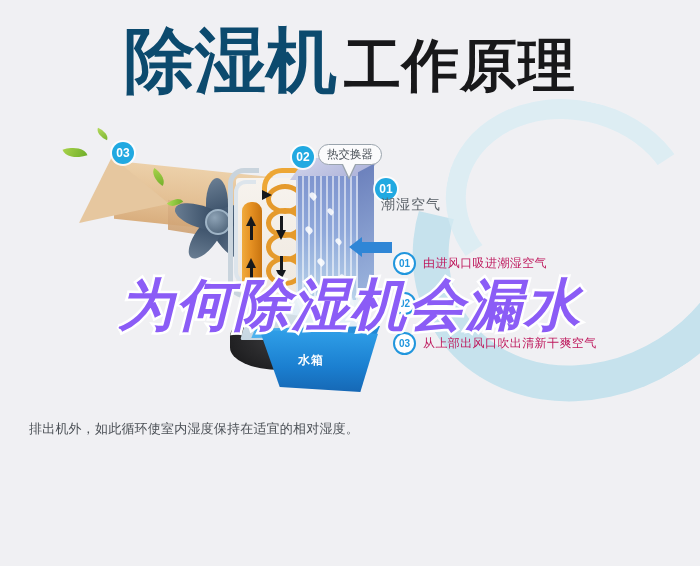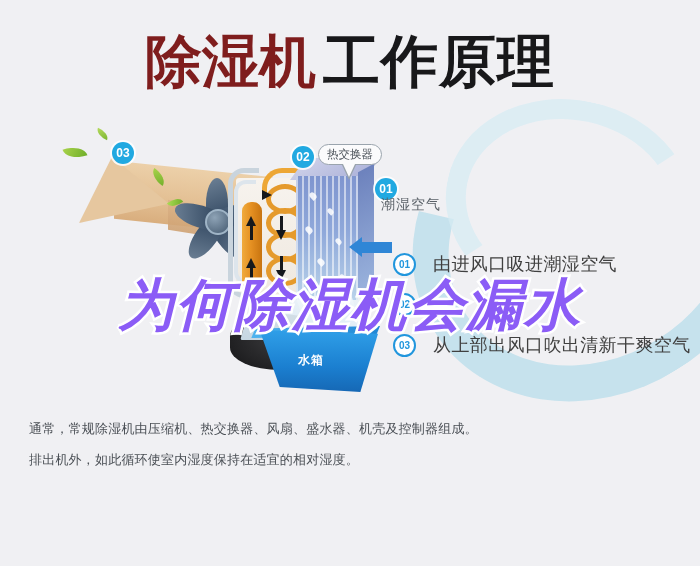--- a/index.html
+++ b/index.html
@@ -11,22 +11,22 @@
   }
   #page{position:relative;width:700px;height:566px;background:#f0f0f3;overflow:hidden;}
 
   
   .title-wrap{
     position:absolute;left:0;top:26px;width:700px;
     text-align:center;
   }
   .title-main{
     display:inline-block;
-    font-size:57px;line-height:70px;font-weight:bold;
-    color:#7f1d1d;letter-spacing:0px;
+    font-size:71px;line-height:70px;font-weight:bold;
+    color:#0c4a6e;letter-spacing:0px;
     font-family:"DejaVu Sans","Liberation Sans",sans-serif;
   }
   .title-sub{
     display:inline-block;
     font-size:57px;line-height:70px;font-weight:bold;
     color:#18181a;letter-spacing:1px;margin-left:7px;
     font-family:"Liberation Sans","DejaVu Sans",sans-serif;
   }
 
   
@@ -245,21 +245,21 @@
 
   
   .steps{position:absolute;left:393px;top:252px;width:300px;}
   .step{display:flex;align-items:center;margin-bottom:17px;}
   .step-num{
     width:19px;height:19px;border-radius:50%;
     border:2px solid #2196dd;color:#2196dd;background:#ffffff;
     font-size:10px;font-weight:bold;
     display:flex;align-items:center;justify-content:center;flex:0 0 auto;
   }
-  .step-txt{margin-left:17px;font-size:18px;color:#404040;letter-spacing:.4px;}
+  .step-txt{margin-left:7px;font-size:12px;color:#be185d;letter-spacing:.4px;}
 
   
   .overlay{
     position:absolute;left:0;top:268px;width:700px;text-align:center;
     pointer-events:none;
   }
   .overlay span{
     display:inline-block;
     font-size:56px;font-weight:bold;font-style:italic;
     color:#8b5cf6;letter-spacing:2px;
@@ -380,17 +380,16 @@
       <div class="step-num">03</div>
       <div class="step-txt">从上部出风口吹出清新干爽空气</div>
     </div>
   </div>
 
   <div class="overlay">
     <span>为何除湿机会漏水</span>
   </div>
 
   <div class="copy">
-    <p>通常，常规除湿机由压缩机、热交换器、风扇、盛水器、机壳及控制器组成。</p>
     <p>排出机外，如此循环使室内湿度保持在适宜的相对湿度。</p>
   </div>
 
 </div>
 
 </body></html>

